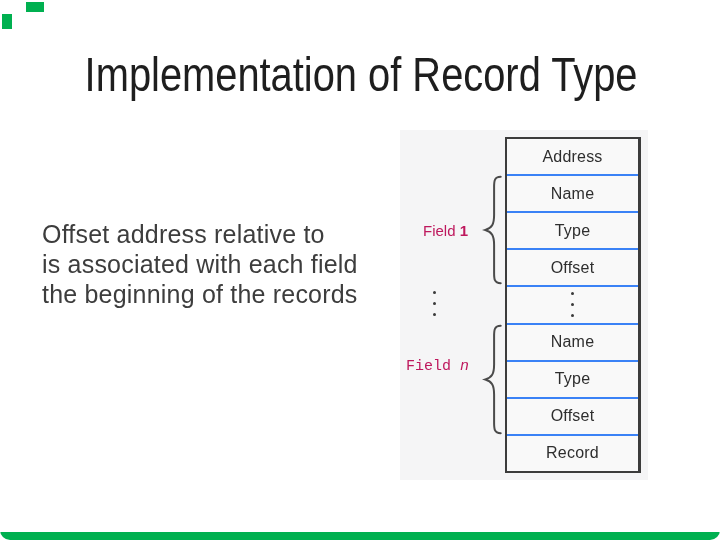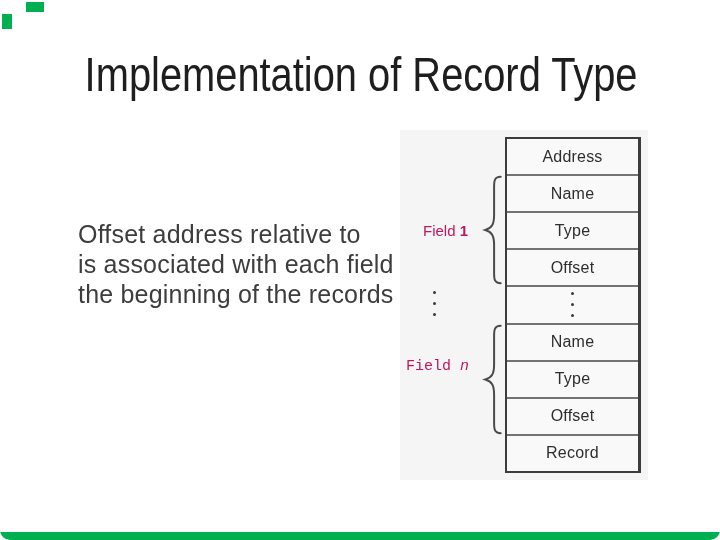--- a/index.html
+++ b/index.html
@@ -12,37 +12,37 @@
   .accent-left-sq{left:2px;top:14px;width:10px;height:15px;}
   .accent-bottom-bar{left:0;bottom:0;width:720px;height:8px;}
 
   
   .title{position:absolute;left:11px;top:50px;width:700px;text-align:center;
          font-size:48px;line-height:50px;font-weight:400;color:#1e1e1e;margin:0;}
   .title-inner{display:inline-block;transform:scaleX(0.83);transform-origin:center;white-space:nowrap;}
 
   
   .body-text{position:absolute;left:42px;top:219px;font-size:25px;line-height:30px;
-             color:#3d3d3d;letter-spacing:0.2px;margin-left:36px;}
+             color:#3d3d3d;letter-spacing:0.2px;}
   .body-text span{display:block;white-space:nowrap;}
 
   
   .page-number{position:absolute;left:0;top:507px;width:714px;text-align:center;
                font-size:11px;color:#3f3f3f;}
 
   
   .diagram{position:absolute;left:400px;top:130px;width:248px;height:350px;background:#f5f5f6;}
 
   .record-table{position:absolute;left:105px;top:7px;width:136px;height:336px;
                 box-sizing:border-box;background:#f9f9f9;
                 border:2px solid #3c3c3c;border-right-width:3px;
                 display:flex;flex-direction:column;}
   .trow{flex:1;display:flex;align-items:center;justify-content:center;
         font-size:16px;color:#2e2e2e;letter-spacing:0.2px;}
-  .trow + .trow{border-top:2px solid #737373;}
+  .trow + .trow{border-top:2px solid #3b82f6;}
 
   .vdots{display:flex;flex-direction:column;align-items:center;}
   .vdots .dot{width:3px;height:3px;border-radius:50%;background:#3a3a3a;margin:4px 0;}
 
   .left-vdots{position:absolute;left:33px;top:157px;}
 
   .field-label{position:absolute;left:6px;width:62px;text-align:right;
                font-size:15px;color:#be185d;white-space:nowrap;}
   .field-label-1{top:92px;}
   .field-label-n{top:228px;font-family:Liberation Mono, monospace;}

